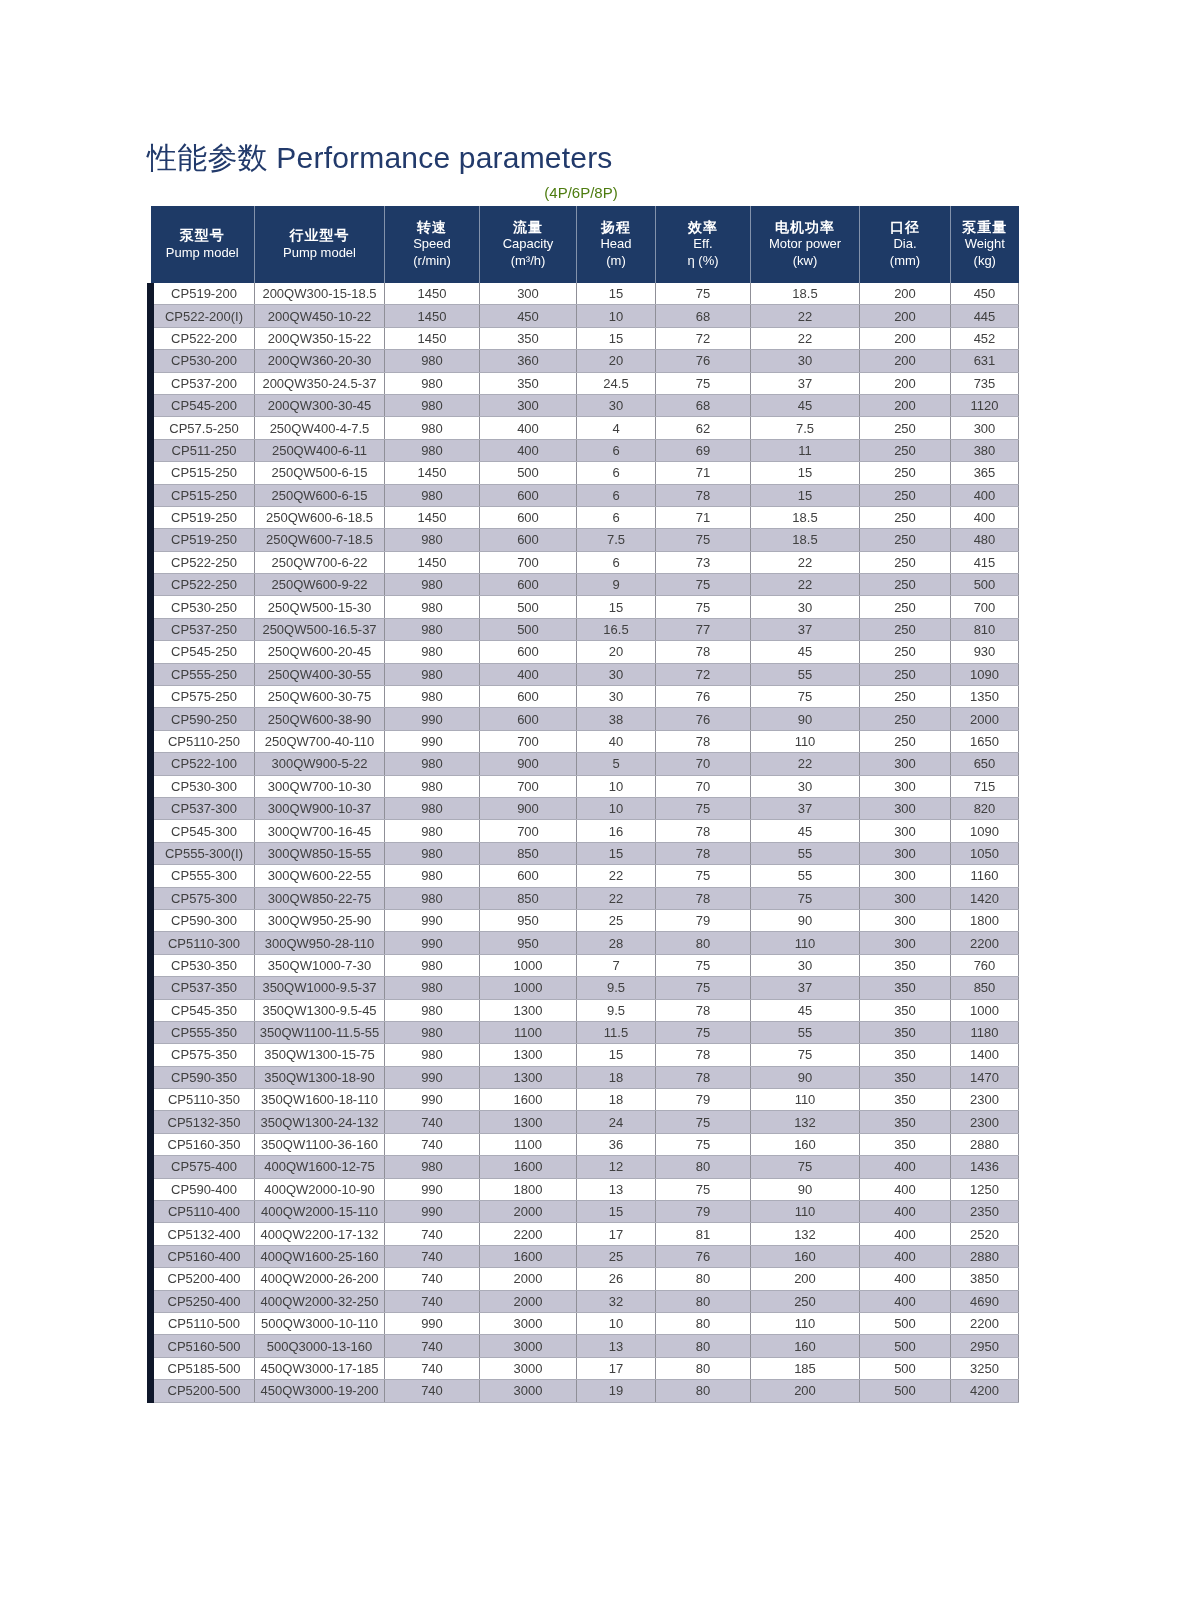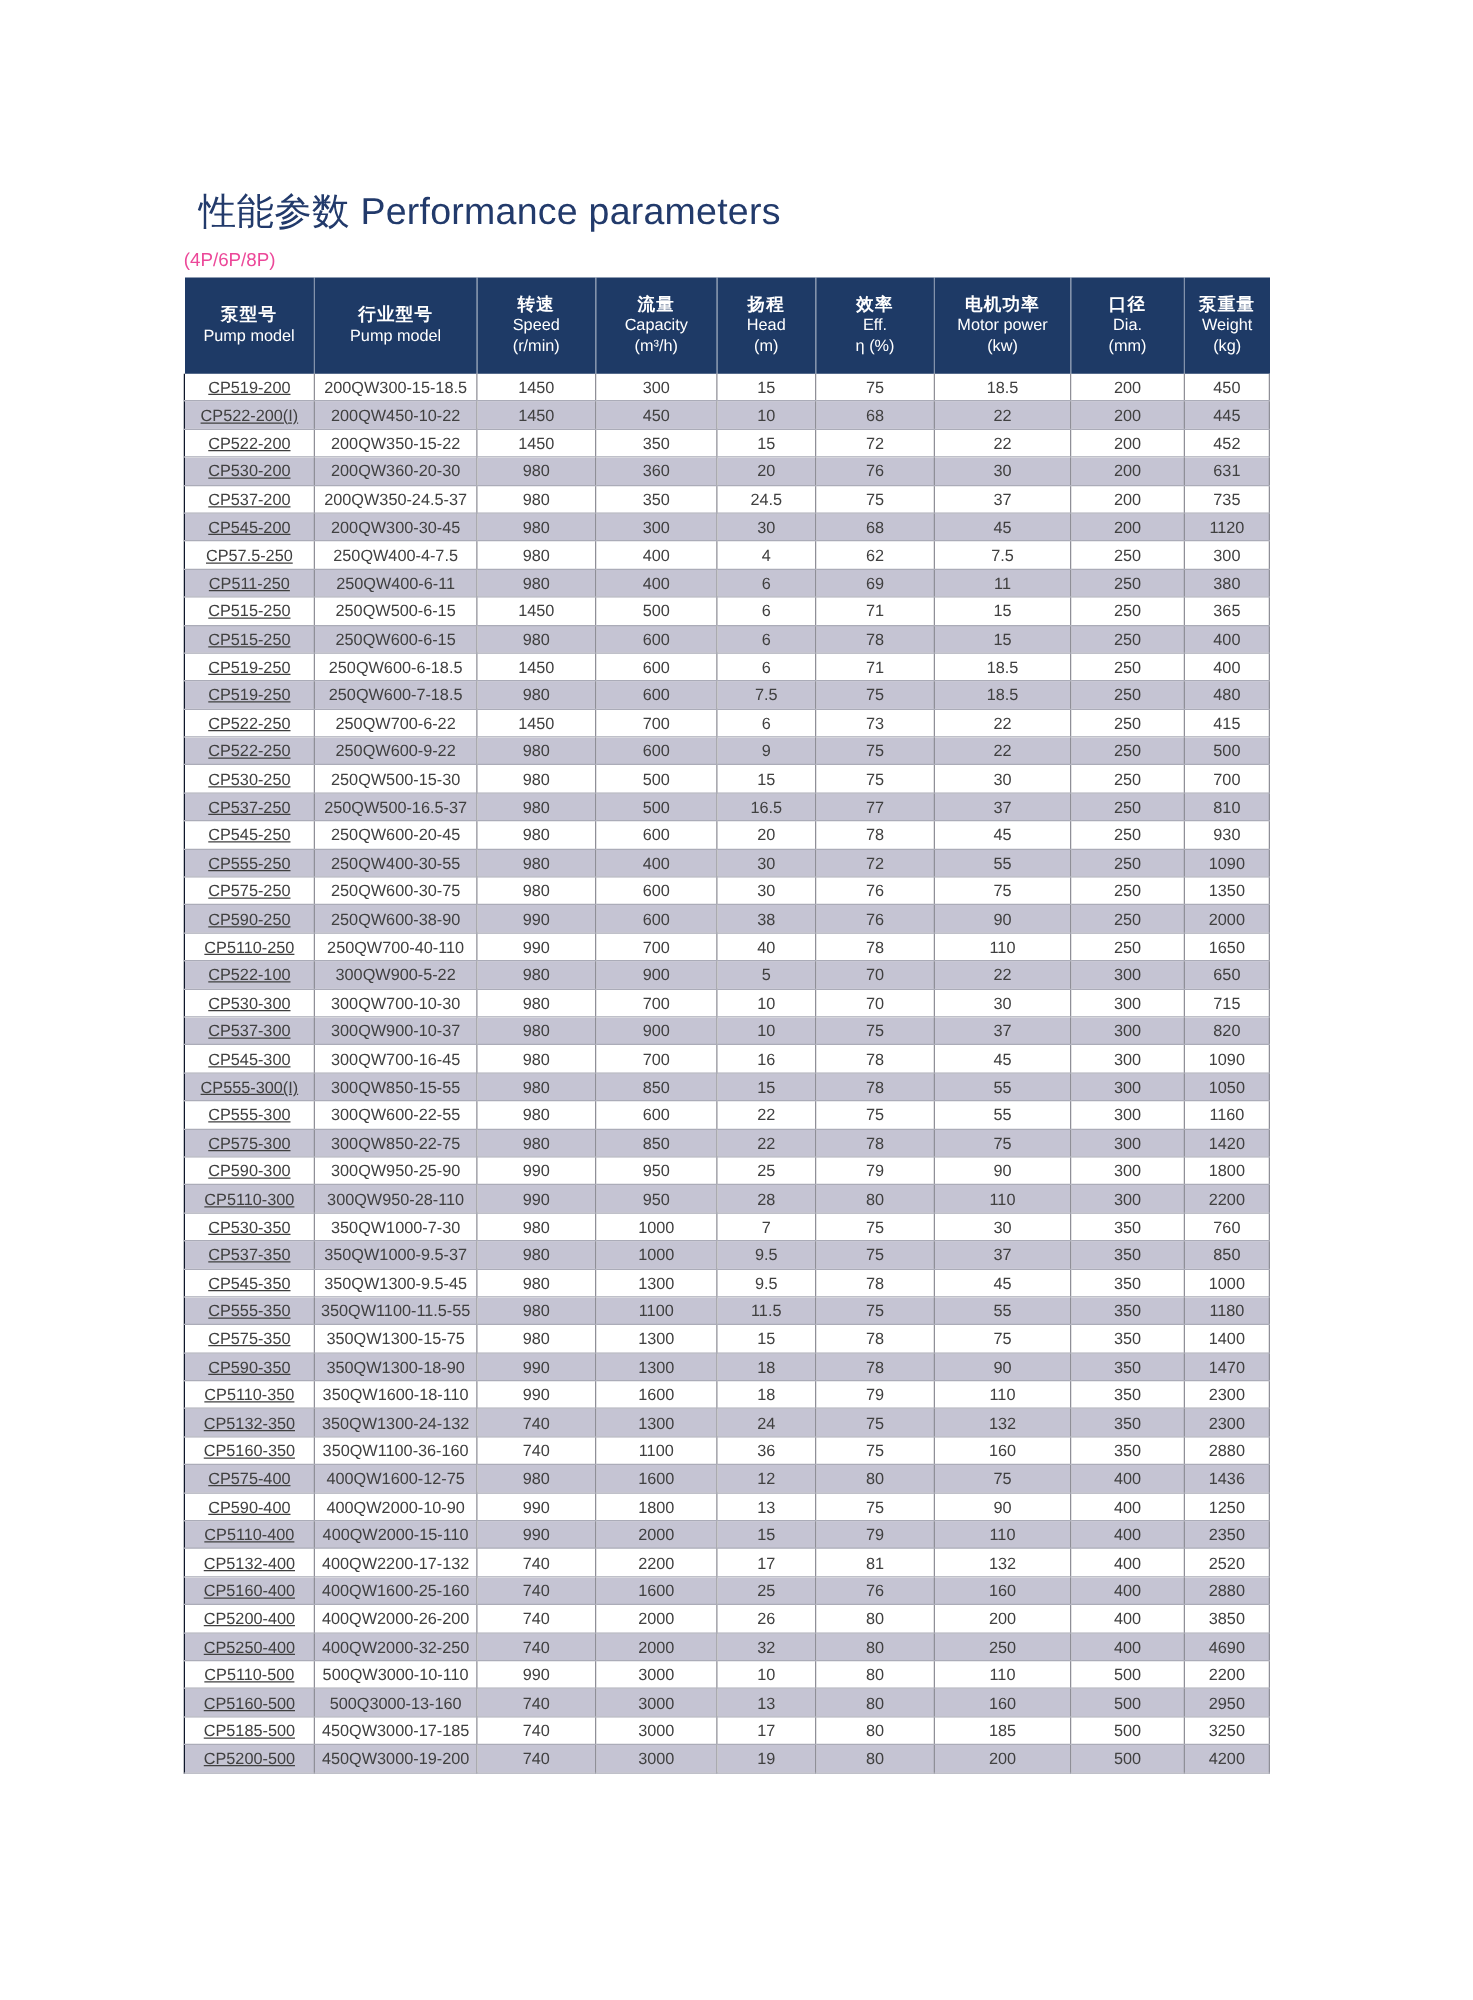--- a/index.html
+++ b/index.html
@@ -5,26 +5,26 @@
   * { box-sizing: border-box; }
   html, body { margin: 0; padding: 0; }
   body {
     width: 1178px; height: 1600px;
     background: #ffffff;
     font-family: "Liberation Sans", sans-serif;
     position: relative;
   }
   .content { position: absolute; left: 147px; top: 141px; width: 868px; }
   .title {
-    margin: 12px; font-weight: 400; font-size: 30px;
+    margin: 0; font-weight: 400; font-size: 30px;
     color: var(--title, #223a6b); letter-spacing: .2px; line-height: 1.15;
     white-space: nowrap;
   }
   .note {
-    text-align: left; font-size: 15px; color: #ec4899;
+    text-align: center; font-size: 15px; color: #4d7c0f;
     margin: 8px 0 5px 0;
   }
   table.params {
     width: 868px; border-collapse: collapse; table-layout: fixed; padding-left: 39px;
   }
   thead th {
     background: var(--header-bg, #1e3a66);
     color: #ffffff; font-weight: 400;
     height: 77px; vertical-align: middle; text-align: center;
     padding: 2px 1px; line-height: 1.3;
@@ -32,21 +32,21 @@
   thead th + th { border-left: 1px solid rgba(255,255,255,.45); }
   .h-zh { font-size: 14px; font-weight: 700; letter-spacing: 1px; }
   .h-en { font-size: 13px; font-weight: 400; }
   tbody td {
     height: 22.4px; padding: 0 2px;
     font-size: 13px; color: #404040; text-align: center;
     border-right: 1px solid #8f8f97;
     border-bottom: 1px solid #abacb8;
     white-space: nowrap; overflow: hidden;
   }
-  tbody td:first-child { border-left: 1px solid #0f172a; text-decoration: underline; }
+  tbody td:first-child { border-left: 7px solid #0f172a; }
   tbody tr:nth-child(even) { background: var(--row-alt, #c5c4d3); }
   tbody tr:nth-child(odd)  { background: #ffffff; }
 </style>
 </head>
 <body>
 
 <div class="content">
   <h1 class="title"><span>性能参数</span>&nbsp;<span>Performance parameters</span></h1>
 
   <div class="note">(4P/6P/8P)</div>

